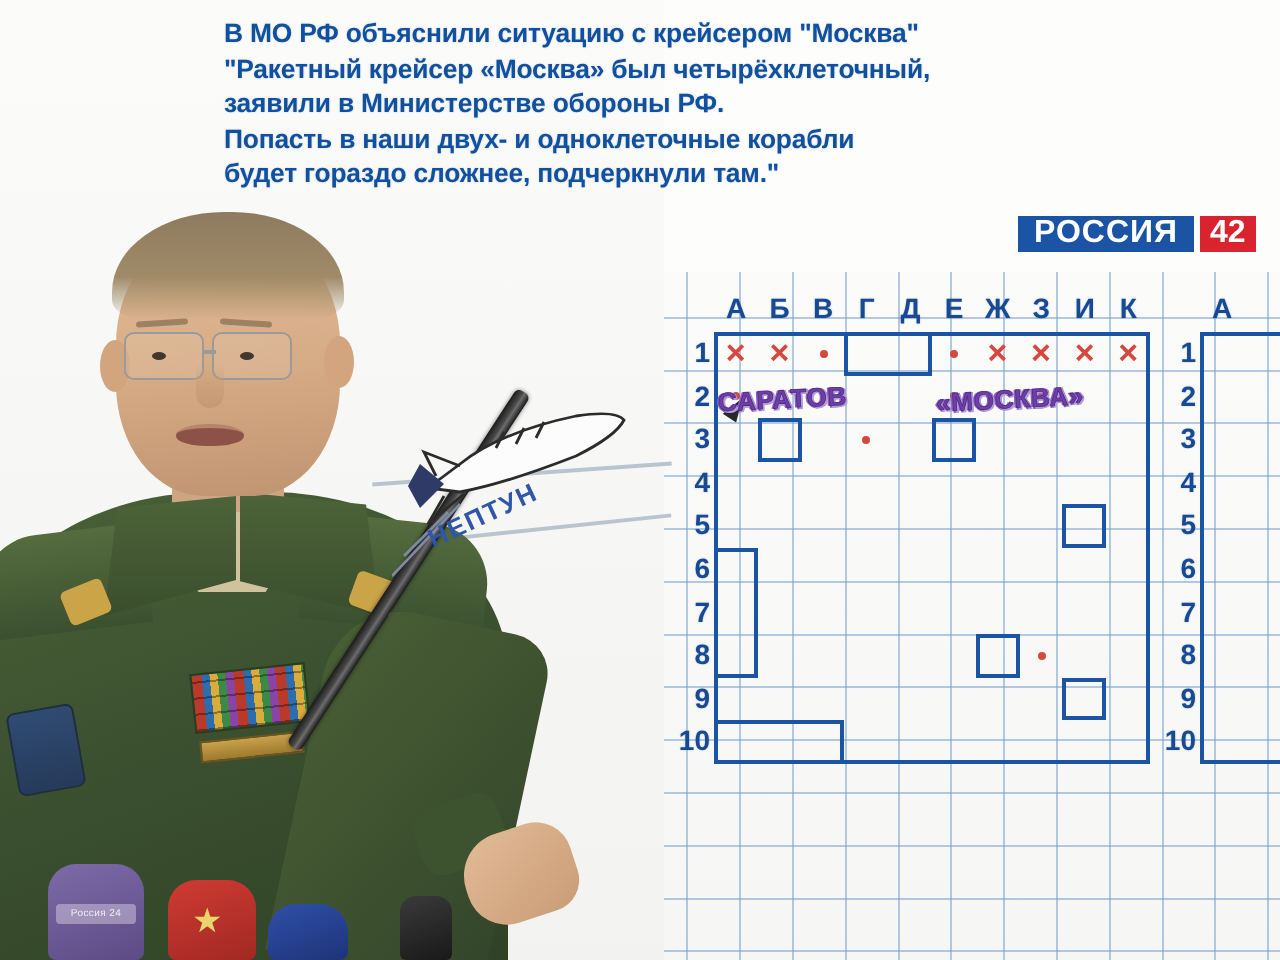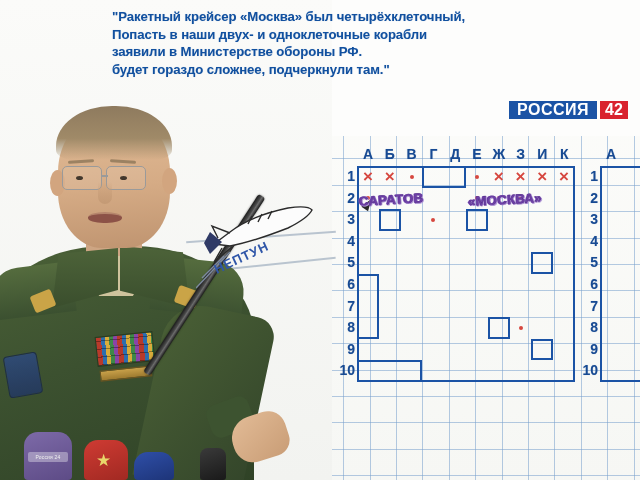--- a/index.html
+++ b/index.html
@@ -43,21 +43,21 @@
     font-size: 13.2px;
     line-height: 17.6px;
     letter-spacing: -0.1px;
     text-shadow: 0 0 1px rgba(17,80,159,.25);
   }
   .headline div { white-space: nowrap; }
 
   
   .logo {
     position: absolute; left: 509px; top: 101px;
-    display: flex; align-items: flex-start; height: 25px;
+    display: flex; align-items: flex-end; height: 25px;
   }
   .logo-main {
     background: #1b53a5;
     color: #ffffff;
     font-weight: bold;
     font-size: 16px;
     letter-spacing: .5px;
     padding: 0 8px;
     display: flex; align-items: center;
   }
@@ -321,23 +321,24 @@
 <div id="stage">
 
   <div class="paper"></div>
   <div class="paper-top-wash"></div>
   <div class="paper-left-wash"></div>
 
   <div class="wb-line-a"></div>
   <div class="wb-line-b"></div>
 
   <div class="headline">
+    <div>В МО РФ объяснили ситуацию с крейсером "Москва"</div>
     <div>"Ракетный крейсер «Москва» был четырёхклеточный,</div>
+    <div>заявили в Министерстве обороны РФ.</div>
     <div>Попасть в наши двух- и одноклеточные корабли</div>
-    <div>заявили в Министерстве обороны РФ.</div>
     <div>будет гораздо сложнее, подчеркнули там."</div>
   </div>
 
   <div class="logo">
     <div class="logo-main">РОССИЯ</div>
     <div class="logo-num">42</div>
   </div>
 
   <div id="officer">
     <div class="body-shape"></div>

